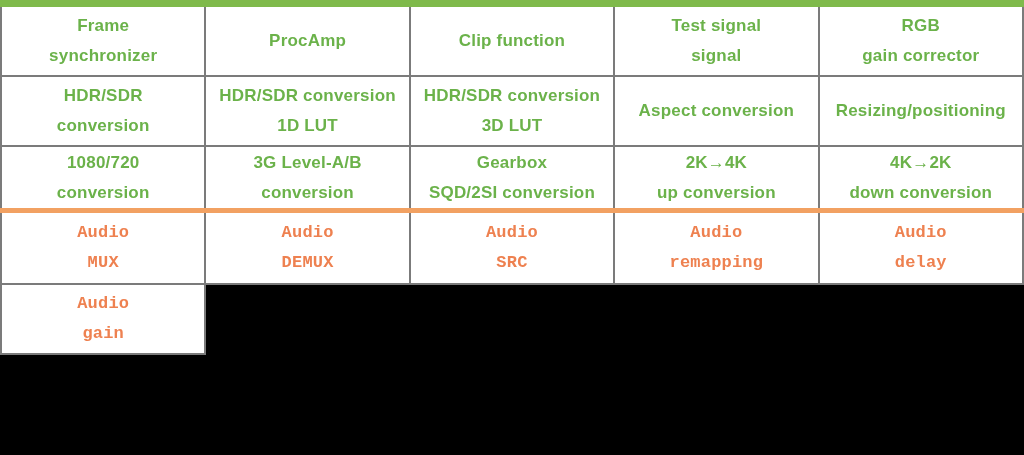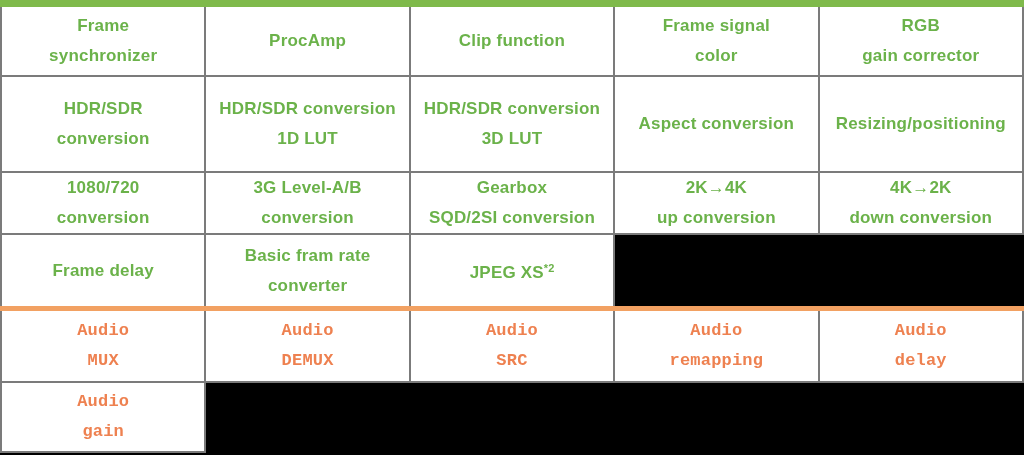--- a/index.html
+++ b/index.html
@@ -7,21 +7,21 @@
     position:relative;width:1024px;height:455px;background:#000;overflow:hidden;
     font-family:"Liberation Sans",sans-serif;
   }
   .topbar{height:7px;background:#7fba4b;}
   .divider{height:5px;background:#f2a162;}
   table.features{border-collapse:collapse;table-layout:fixed;width:1024px;}
   table.features td{padding:0;text-align:center;vertical-align:middle;overflow:hidden;}
   td.present{background:#ffffff;border:2px solid #7b7b7b;}
   td.absent{background:#000000;border:0;}
   table.video tr:nth-child(1){height:69px;}
-  table.video tr:nth-child(2){height:96px;}
+  table.video tr:nth-child(2){height:70px;}
   table.video tr:nth-child(3){height:62px;}
   table.video tr:nth-child(4){height:72px;}
   table.video tr:first-child td.present{border-top:0;}
   table.video tr:last-child td.present{border-bottom:0;}
   table.audio tr:nth-child(1){height:71px;}
   table.audio tr:nth-child(2){height:70px;}
   table.audio tr:first-child td.present{border-top:0;}
   .ln{display:block;font-weight:700;font-size:17px;line-height:30px;white-space:nowrap;letter-spacing:0.2px;}
   table.video .ln{color:#6bb24a;}
   table.audio .ln{color:#ee8150;font-family:Liberation Mono, monospace;}
@@ -43,22 +43,22 @@
       </td>
       <td class="present">
         <span class="ln">ProcAmp</span>
         <span class="ln"></span>
       </td>
       <td class="present">
         <span class="ln">Clip function</span>
         <span class="ln"></span>
       </td>
       <td class="present">
-        <span class="ln">Frame signal</span>
-        <span class="ln">color</span>
+        <span class="ln">Test signal</span>
+        <span class="ln">signal</span>
       </td>
       <td class="present">
         <span class="ln">RGB</span>
         <span class="ln">gain corrector</span>
       </td>
     </tr>
     <tr>
       <td class="present">
         <span class="ln">HDR/SDR</span>
         <span class="ln">conversion</span>
@@ -95,35 +95,20 @@
       </td>
       <td class="present">
         <span class="ln">2K→4K</span>
         <span class="ln">up conversion</span>
       </td>
       <td class="present">
         <span class="ln">4K→2K</span>
         <span class="ln">down conversion</span>
       </td>
     </tr>
-    <tr>
-      <td class="present">
-        <span class="ln">Frame delay</span>
-        <span class="ln"></span>
-      </td>
-      <td class="present">
-        <span class="ln">Basic fram rate</span>
-        <span class="ln">converter</span>
-      </td>
-      <td class="present">
-        <span class="ln"><span>JPEG XS</span><span class="sup">*2</span></span>
-      </td>
-      <td class="absent"></td>
-      <td class="absent"></td>
-    </tr>
   </tbody>
     </table>
 
   <div class="divider"></div>
 
   <table class="features audio">
     <tbody>
         <tr>
       <td class="present">
         <span class="ln">Audio</span>

